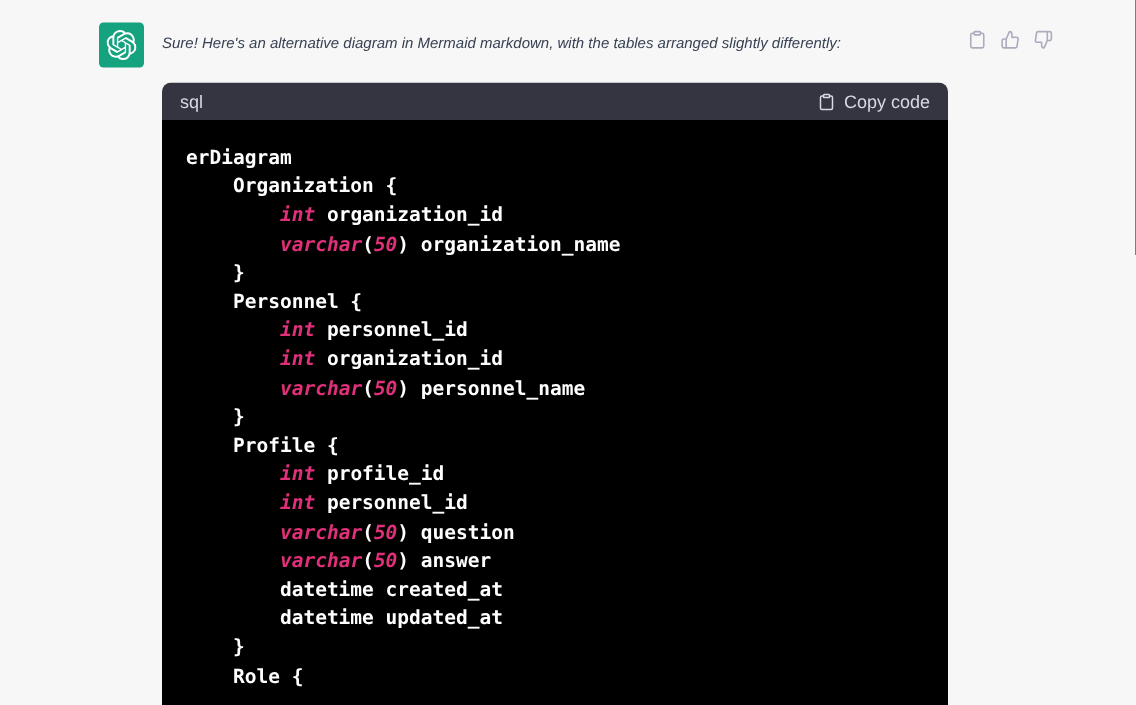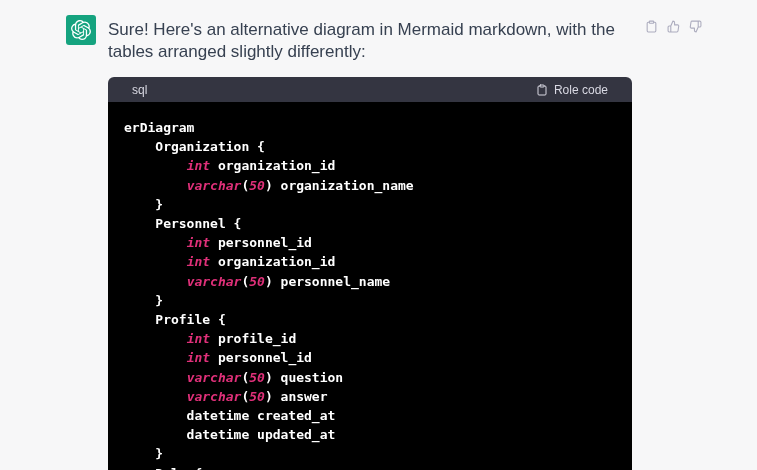--- a/index.html
+++ b/index.html
@@ -17,23 +17,24 @@
     width: 30px; height: 30px;
     background: var(--avatar-bg, #15a37f);
     border-radius: 3px;
     display: flex; align-items: center; justify-content: center;
     flex: 0 0 auto;
   }
   .avatar svg { width: 20px; height: 20px; fill: #ffffff; }
   .content { margin-left: 12px; width: 524px; }
   .prose {
     padding-top: 4px;
-    font-size: 17px;
+    font-size: 10px;
     line-height: 22px;
     color: #374151;
+    font-style: italic;
   }
   .msg-actions {
     display: flex;
     gap: 9px;
     margin-left: 13px;
     padding-top: 5px;
     color: #acacbe;
   }
   .icon-btn {
     background: none; border: none; padding: 0;
@@ -43,21 +44,21 @@
   .icon-btn svg { width: 13px; height: 13px; stroke: currentColor; fill: none; stroke-width: 2; stroke-linecap: round; stroke-linejoin: round; }
   .code-block {
     margin-top: 14px;
     border-radius: 6px 6px 0 0;
     overflow: hidden;
   }
   .code-header {
     height: 25px;
     background: var(--header-bg, #343541);
     display: flex; align-items: center; justify-content: space-between;
-    padding: 0 24px;
+    padding: 0 12px;
     font-size: 12px;
     color: var(--header-text, #d9d9e3);
   }
   .code-lang { font-size: 12px; }
   .copy-code-btn {
     background: none; border: none; cursor: pointer;
     display: flex; align-items: center; gap: 6px;
     color: inherit; font-size: 12px;
     font-family: "Liberation Sans", sans-serif;
     padding: 0;
@@ -90,21 +91,21 @@
     <div class="prose">Sure! Here's an alternative diagram in Mermaid markdown, with the tables arranged slightly differently:</div>
 
     <div class="code-block">
       <div class="code-header">
         <span class="code-lang">sql</span>
         <button class="copy-code-btn">
           <svg viewBox="0 0 24 24" aria-hidden="true">
             <path d="M16 4h2a2 2 0 0 1 2 2v14a2 2 0 0 1-2 2H6a2 2 0 0 1-2-2V6a2 2 0 0 1 2-2h2"></path>
             <rect x="8" y="2" width="8" height="4" rx="1" ry="1"></rect>
           </svg>
-          <span>Role code</span>
+          <span>Copy code</span>
         </button>
       </div>
       <div class="code-body"><div><span>erDiagram</span></div><div><span>    Organization {</span></div><div><span>        </span><span class="tok-type">int</span><span> organization_id</span></div><div><span>        </span><span class="tok-type">varchar</span><span>(</span><span class="tok-number">50</span><span>) organization_name</span></div><div><span>    }</span></div><div><span>    Personnel {</span></div><div><span>        </span><span class="tok-type">int</span><span> personnel_id</span></div><div><span>        </span><span class="tok-type">int</span><span> organization_id</span></div><div><span>        </span><span class="tok-type">varchar</span><span>(</span><span class="tok-number">50</span><span>) personnel_name</span></div><div><span>    }</span></div><div><span>    Profile {</span></div><div><span>        </span><span class="tok-type">int</span><span> profile_id</span></div><div><span>        </span><span class="tok-type">int</span><span> personnel_id</span></div><div><span>        </span><span class="tok-type">varchar</span><span>(</span><span class="tok-number">50</span><span>) question</span></div><div><span>        </span><span class="tok-type">varchar</span><span>(</span><span class="tok-number">50</span><span>) answer</span></div><div><span>        datetime created_at</span></div><div><span>        datetime updated_at</span></div><div><span>    }</span></div><div><span>    Role {</span></div></div>
     </div>
   </div>
 
   <div class="msg-actions">
     <button class="icon-btn">
       <svg viewBox="0 0 24 24" aria-hidden="true">
         <path d="M16 4h2a2 2 0 0 1 2 2v14a2 2 0 0 1-2 2H6a2 2 0 0 1-2-2V6a2 2 0 0 1 2-2h2"></path>

